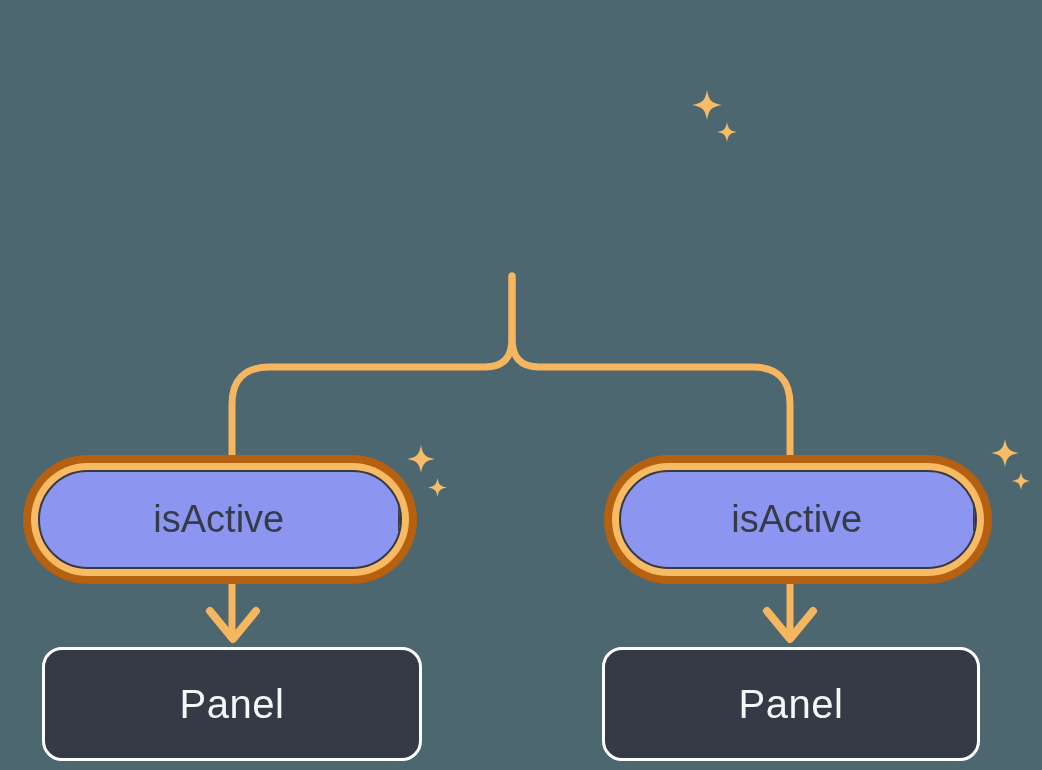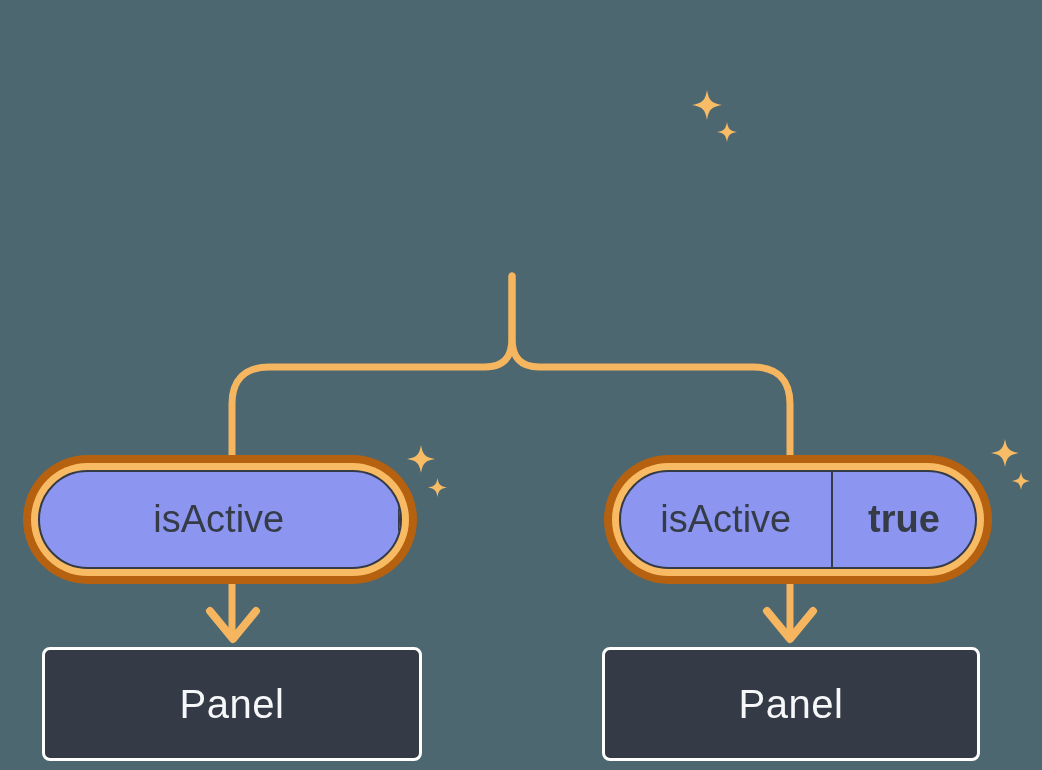--- a/index.html
+++ b/index.html
@@ -10,21 +10,21 @@
   *{margin:0;padding:0;box-sizing:border-box}
   html,body{width:1042px;height:770px;overflow:hidden}
   body{font-family:"Liberation Sans",sans-serif;background:var(--canvasBg)}
   .canvas{position:relative;width:1042px;height:770px;background:var(--canvasBg)}
   .connectors{position:absolute;left:0;top:0;width:1042px;height:770px;z-index:1}
 
   .card{position:absolute;background:var(--cardBg);border:3px solid var(--cardBorder);z-index:2}
   .accordion-box{left:266px;top:3px;width:480px;height:272px;border-radius:16px}
   .card-title{position:absolute;left:0;right:0;top:30px;text-align:center;
     font-size:40px;font-weight:500;color:var(--lightText);letter-spacing:.5px}
-  .panel-box{width:380px;height:114px;border-radius:8px;display:flex;
+  .panel-box{width:380px;height:114px;border-radius:20px;display:flex;
     align-items:center;justify-content:center}
   .panel-box .panel-label{font-size:40px;font-weight:500;color:var(--lightText);letter-spacing:.5px}
   .panel-left{left:42px;top:647px}
   .panel-right{left:602px;top:647px;width:378px}
 
   
   .pill{position:absolute;border-radius:999px;background:var(--orangeDark);padding:8px;z-index:2}
   .pill-mid{width:100%;height:100%;border-radius:999px;background:var(--orangeLight);padding:7px}
   .pill-core{width:100%;height:100%;border-radius:999px;display:flex;align-items:stretch;overflow:hidden}
   .state-core{background:var(--cardBg)}
@@ -67,21 +67,20 @@
         <span class="divider div-dark"></span>
       </div>
     </div>
   </div>
 
   <div class="pill pill-true">
     <div class="pill-mid">
       <div class="pill-core prop-core">
         <span class="cell grow t-dark">isActive</span>
         <span class="divider div-dark"></span>
-        <span class="cell val-true t-dark t-bold">true</span>
       </div>
     </div>
   </div>
 
   <div class="card panel-box panel-left">
     <span class="panel-label">Panel</span>
   </div>
   <div class="card panel-box panel-right">
     <span class="panel-label">Panel</span>
   </div>

